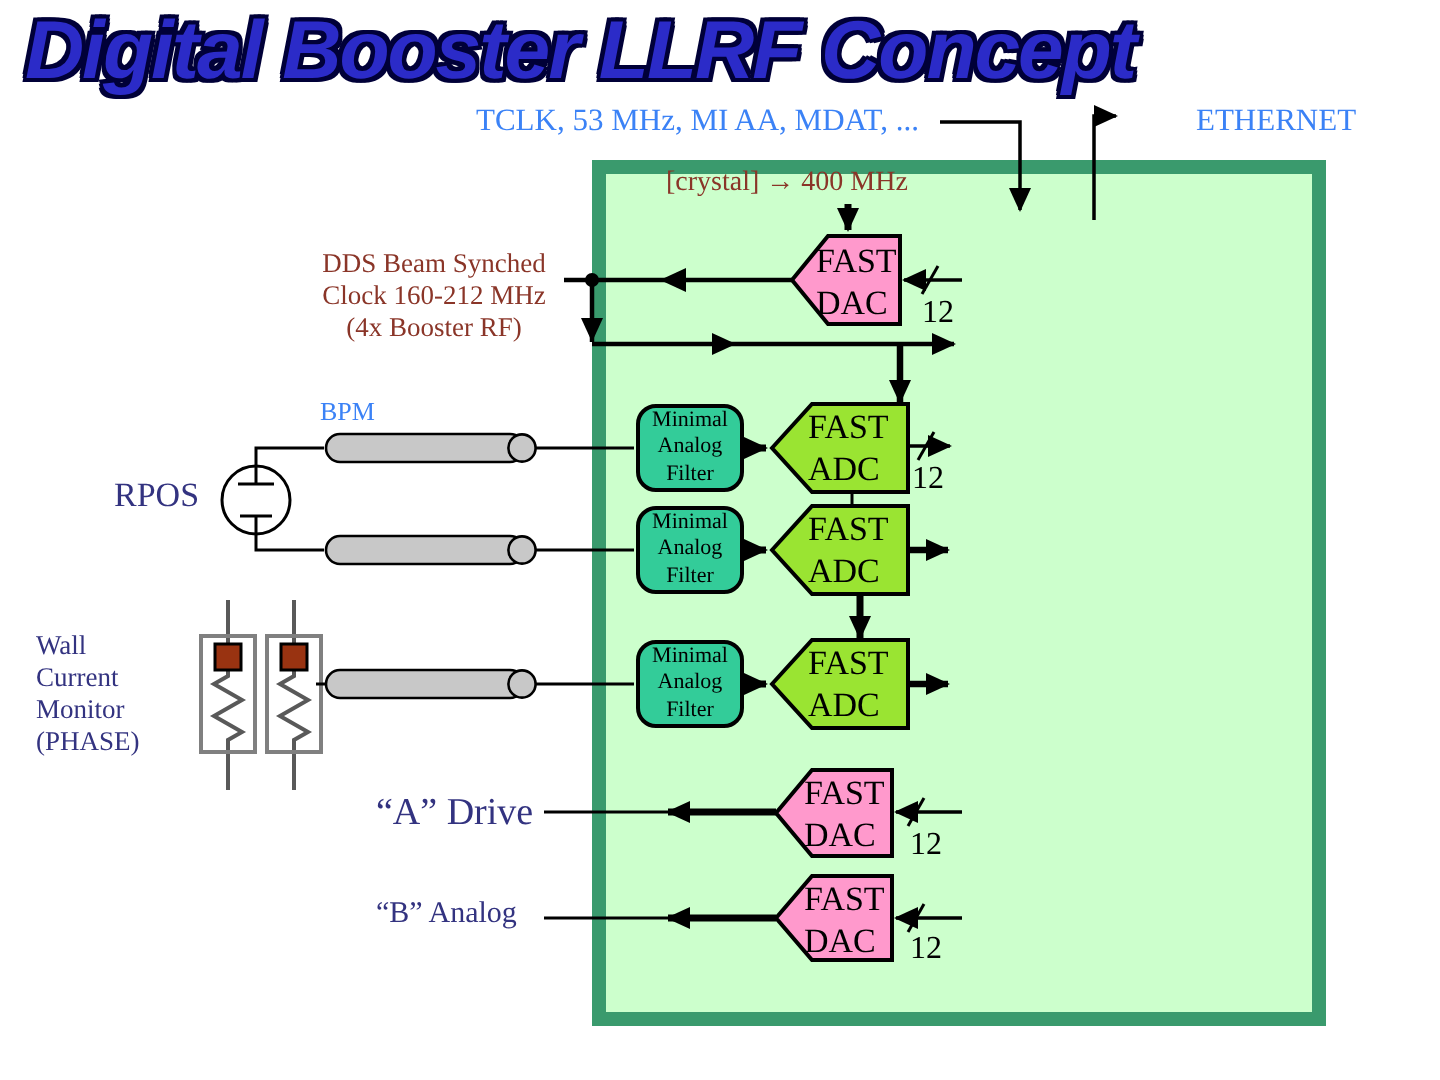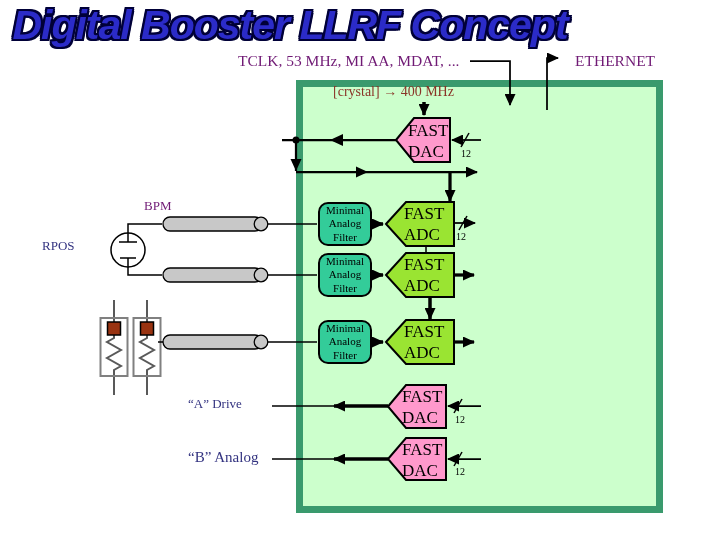--- a/index.html
+++ b/index.html
@@ -13,34 +13,34 @@
   body{background:#fff;font-family:"Liberation Serif",serif}
   .stage{position:relative;width:720px;height:540px;background:#fff;overflow:hidden}
   .abs{position:absolute}
   .title{left:0;top:2px;width:580px;text-align:center;
     font-family:"Liberation Sans",sans-serif;font-style:italic;font-weight:bold;
     font-size:41px;letter-spacing:-1px;color:var(--title-blue);
     text-shadow:-2px -2px 0 var(--title-outline),2px -2px 0 var(--title-outline),
       -2px 2px 0 var(--title-outline),2px 2px 0 var(--title-outline),
       -2px 0 0 var(--title-outline),2px 0 0 var(--title-outline),
       0 -2px 0 var(--title-outline),0 2px 0 var(--title-outline);}
-  .lbl{color:#701a75;font-size:15.5px;white-space:nowrap}
+  .lbl{color:#3b82f6;font-size:15.5px;white-space:nowrap}
   .navy{color:var(--navy)}
   .maroon{color:var(--maroon)}
   .ml{white-space:pre-line}
   .board{left:296px;top:80px;width:367px;height:433px;
     background:var(--board-green);border:7px solid var(--board-border)}
   .fpga{left:478px;top:110px;width:167px;height:377px;background:var(--fpga-blue);
     border:5px solid #000;display:flex;align-items:center;justify-content:center}
   .fpga-label{font-size:23px;line-height:28px;text-align:center;color:#000}
   .filter{width:54px;height:44px;background:var(--filter-teal);border:2px solid #000;
     border-radius:10px;display:flex;align-items:center;justify-content:center;
     font-size:11px;line-height:13.5px;text-align:center;color:#000}
   .pent-label{font-size:17px;line-height:21px;color:#000}
-  .bus12{font-size:10px;color:#000}
+  .bus12{font-size:16px;color:#000}
   svg{position:absolute;left:0;top:0;pointer-events:none}
   .wire{stroke:var(--line);fill:none}
   .w-thin{stroke-width:1.5px}.w-med{stroke-width:1.75px}.w-reg{stroke-width:2.25px}
   .w-thick{stroke-width:3.25px}.w-fat{stroke-width:3.5px}
   .ah{fill:var(--line)}
   .dac-shape{fill:var(--dac-pink);stroke:#000;stroke-width:2px}
   .adc-shape{fill:var(--adc-green);stroke:#000;stroke-width:2px}
   .coax-body{fill:var(--coax-gray);stroke:#000;stroke-width:1.3px}
   .sym{stroke:#000;fill:none;stroke-width:1.5px}
   .wcm-line{stroke:#595959;fill:none;stroke-width:2px}
@@ -166,20 +166,27 @@
   <div class="abs pent-label ml" style="left:402px;top:439px;width:46px">FAST
 DAC</div>
 
   <span class="abs bus12" style="left:461px;top:148px">12</span>
   <span class="abs bus12" style="left:456px;top:231px">12</span>
   <span class="abs bus12" style="left:455px;top:414px">12</span>
   <span class="abs bus12" style="left:455px;top:466px">12</span>
 
   <div class="abs title">Digital Booster LLRF Concept</div>
   <div class="abs lbl" style="left:238px;top:52px">TCLK, 53 MHz, MI AA, MDAT, ...</div>
-  <div class="abs lbl" style="left:575px;top:52px">ETHERNET</div>
+  <div class="abs lbl" style="left:598px;top:52px">ETHERNET</div>
   <div class="abs lbl maroon" style="left:333px;top:84px;font-size:14px">[crystal] → 400 MHz</div>
-  <div class="abs lbl" style="left:144px;top:198px;font-size:13px">BPM</div>
-  <div class="abs lbl navy" style="left:42px;top:238px;font-size:13px">RPOS</div>
-  <div class="abs lbl navy" style="left:188px;top:396px;font-size:13px">“A” Drive</div>
+  <div class="abs maroon ml" style="left:146px;top:124px;width:142px;font-size:13.5px;line-height:16px;text-align:center">DDS Beam Synched
+Clock 160-212 MHz
+(4x Booster RF)</div>
+  <div class="abs lbl" style="left:160px;top:198px;font-size:13px">BPM</div>
+  <div class="abs lbl navy" style="left:57px;top:238px;font-size:17px">RPOS</div>
+  <div class="abs navy ml" style="left:18px;top:315px;font-size:13.5px;line-height:16px">Wall
+Current
+Monitor
+(PHASE)</div>
+  <div class="abs lbl navy" style="left:188px;top:396px;font-size:19px">“A” Drive</div>
   <div class="abs lbl navy" style="left:188px;top:449px;font-size:15px">“B” Analog</div>
 
 </div>
 
 </body></html>

